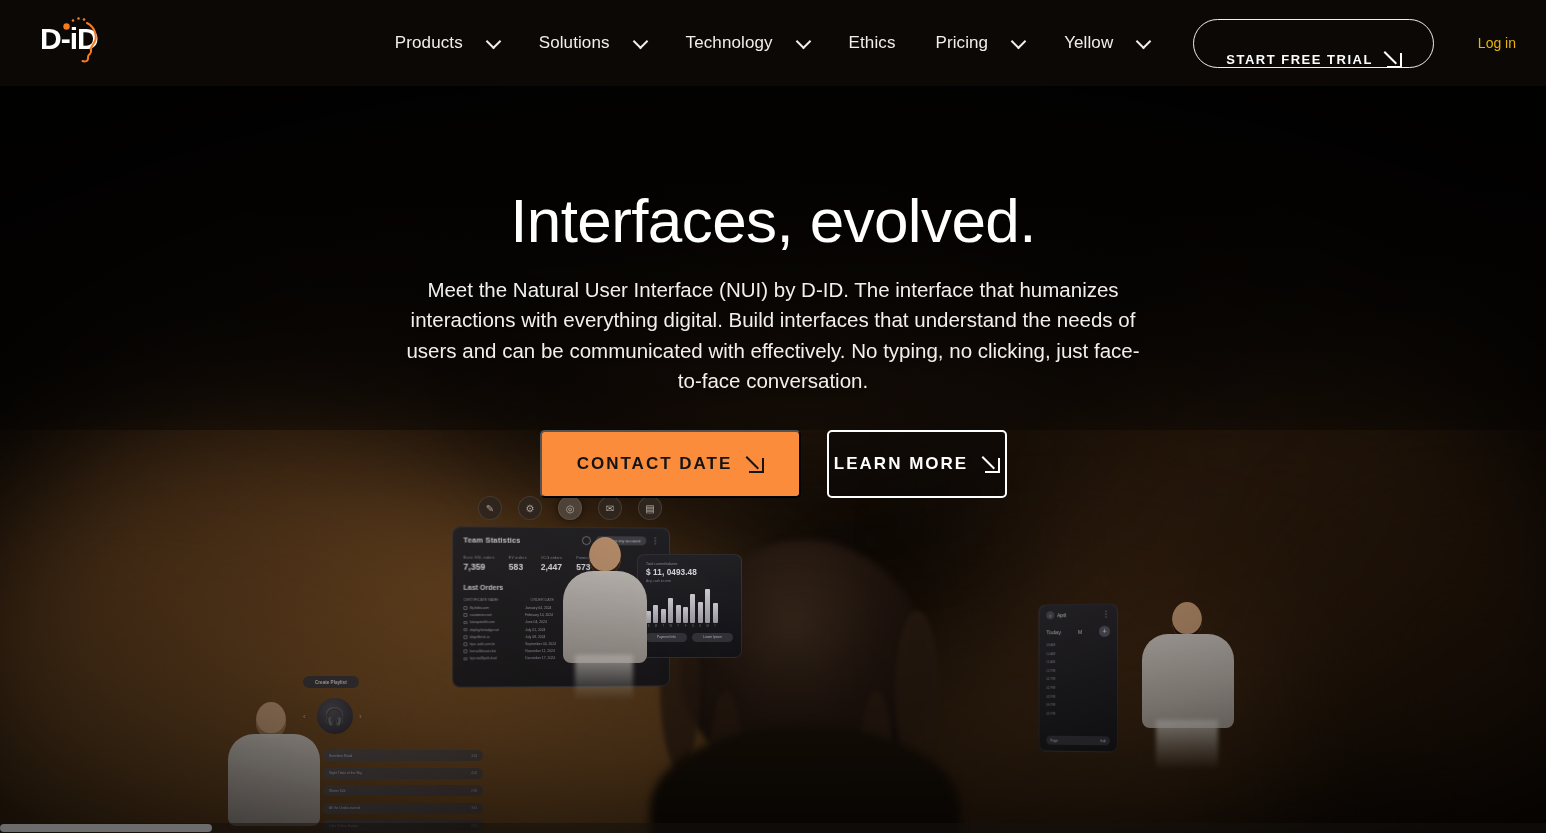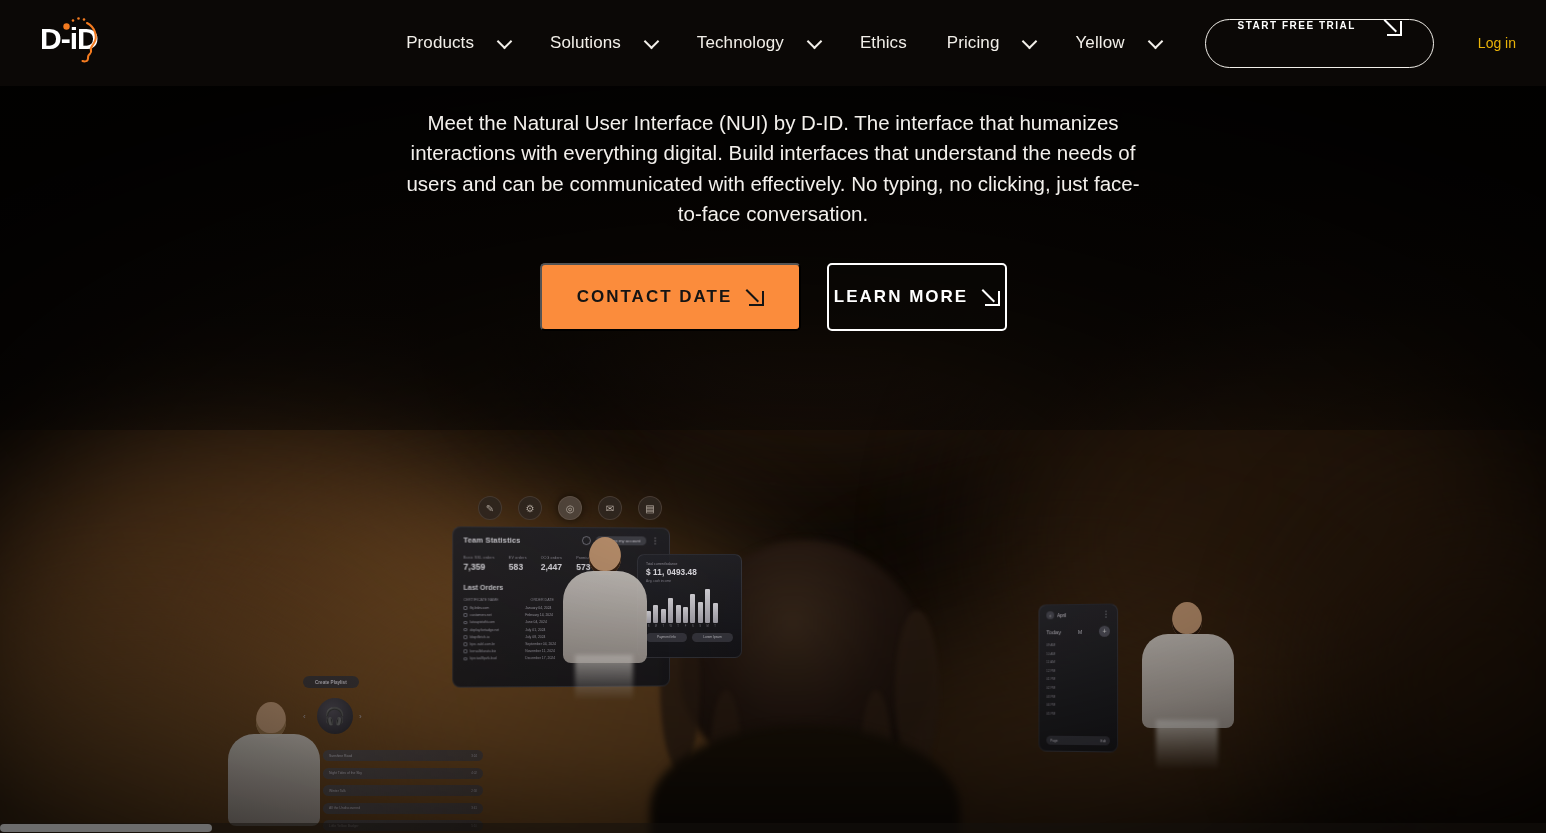--- a/index.html
+++ b/index.html
@@ -173,22 +173,22 @@
     font-size:17px; letter-spacing:.1px; cursor:pointer; white-space:nowrap;
   }
   .chev { display:inline-block; width:11px; height:11px; position:relative; top:-2px; }
   .chev:before {
     content:""; position:absolute; left:0; top:0; width:9px; height:9px;
     border-right:2px solid #f2efe9; border-bottom:2px solid #f2efe9;
     transform:rotate(45deg);
   }
   .cta-trial {
     margin-left:44px; height:49px; padding:0 32px; border:1.4px solid #f2efe9; border-radius:26px;
-    background:transparent; color:#fff; font-size:10px; font-weight:700; letter-spacing:1.5px;
-    display:flex; align-items:flex-start; gap:30px; cursor:pointer; white-space:nowrap;
+    background:transparent; color:#fff; font-size:13px; font-weight:700; letter-spacing:1.5px;
+    display:flex; align-items:flex-end; gap:13px; cursor:pointer; white-space:nowrap;
   }
   .arrow-dr { display:inline-block; width:15px; height:15px; position:relative; }
   .arrow-dr:before {
     content:""; position:absolute; left:1px; top:1px; width:13px; height:13px;
     border-right:2px solid currentColor; border-bottom:2px solid currentColor;
   }
   .arrow-dr:after {
     content:""; position:absolute; left:-1px; top:-1px; width:17px; height:2px;
     background:currentColor; transform:rotate(45deg); transform-origin:left top;
   }
@@ -490,20 +490,21 @@
 
     <button class="cta-trial">
       <span>START FREE TRIAL</span>
       <span class="arrow-dr"></span>
     </button>
 
     <a class="login">Log in</a>
   </header>
 
   <section class="hero">
+    <h1 class="hero-title">Interfaces, evolved.</h1>
     <p class="hero-sub">Meet the Natural User Interface (NUI) by D-ID. The interface that humanizes interactions with everything digital. Build interfaces that understand the needs of users and can be communicated with effectively. No typing, no clicking, just face-to-face conversation.</p>
     <div class="hero-btns">
       <button class="btn btn-primary">
         <span>CONTACT DATE</span>
         <span class="arrow-dr"></span>
       </button>
       <button class="btn btn-secondary">
         <span>LEARN MORE</span>
         <span class="arrow-dr"></span>
       </button>

